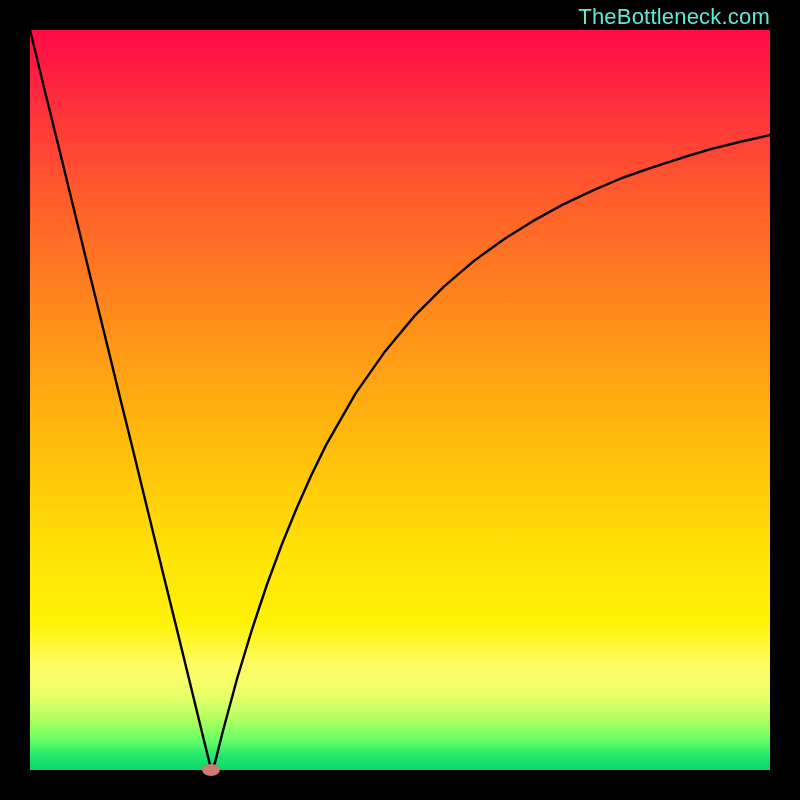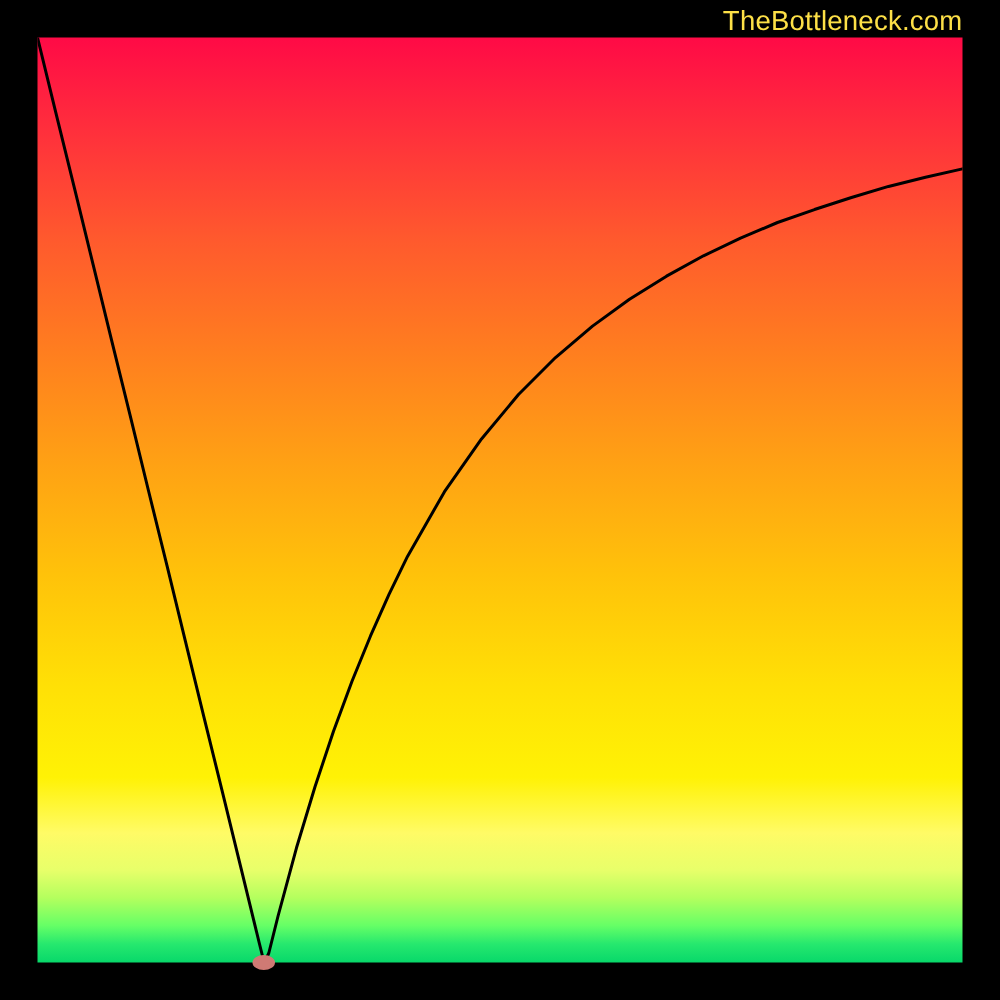--- a/index.html
+++ b/index.html
@@ -37,21 +37,21 @@
       #b4ff5e 93%,
       #66ff66 96%,
       #26e86e 98%,
       #08d86a 100%
     );
   }
   .watermark {
     position: absolute;
     top: 4px;
     right: 30px;
-    color: #fde047;
+    color: #5eead4;
     font-size: 22px;
     font-weight: 500;
     letter-spacing: 0.2px;
     user-select: none;
   }
   .curve-svg {
     position: absolute;
     left: 0;
     top: 0;
     width: 740px;

